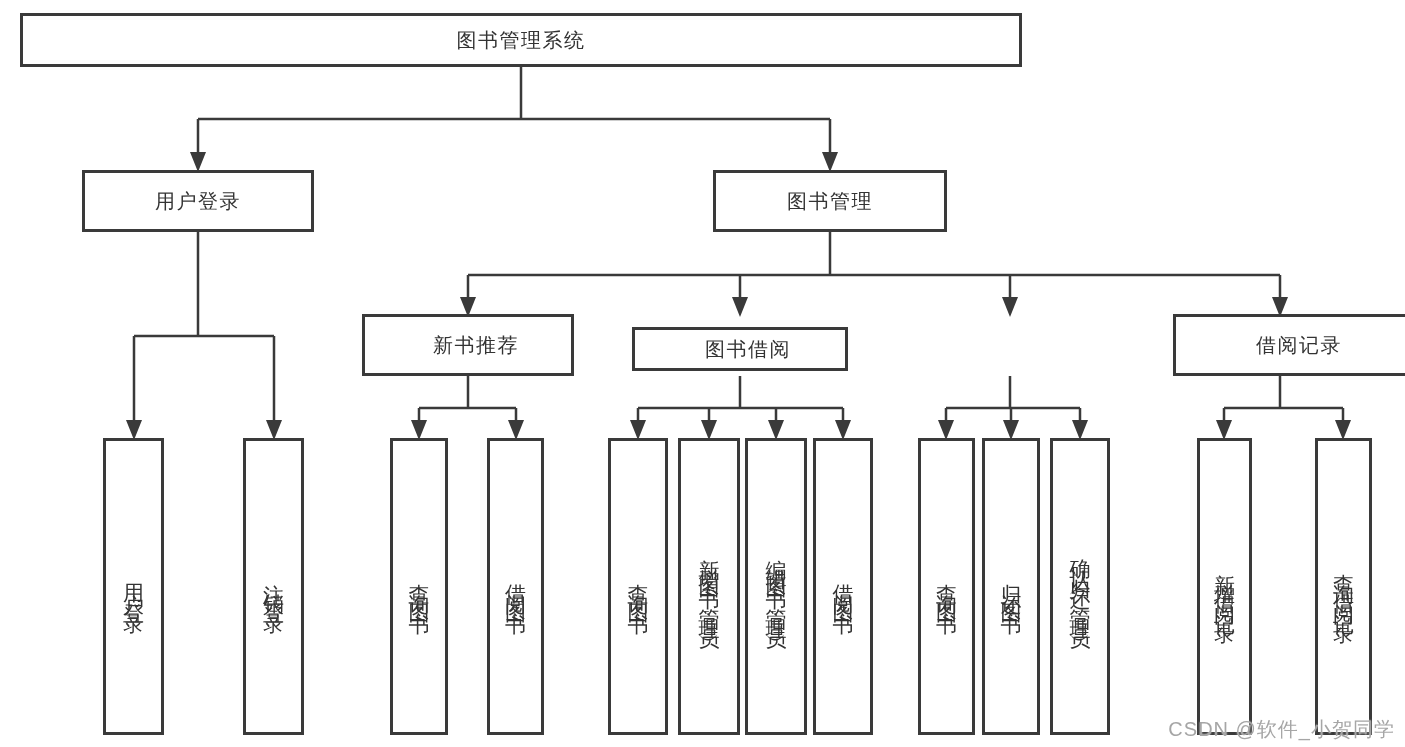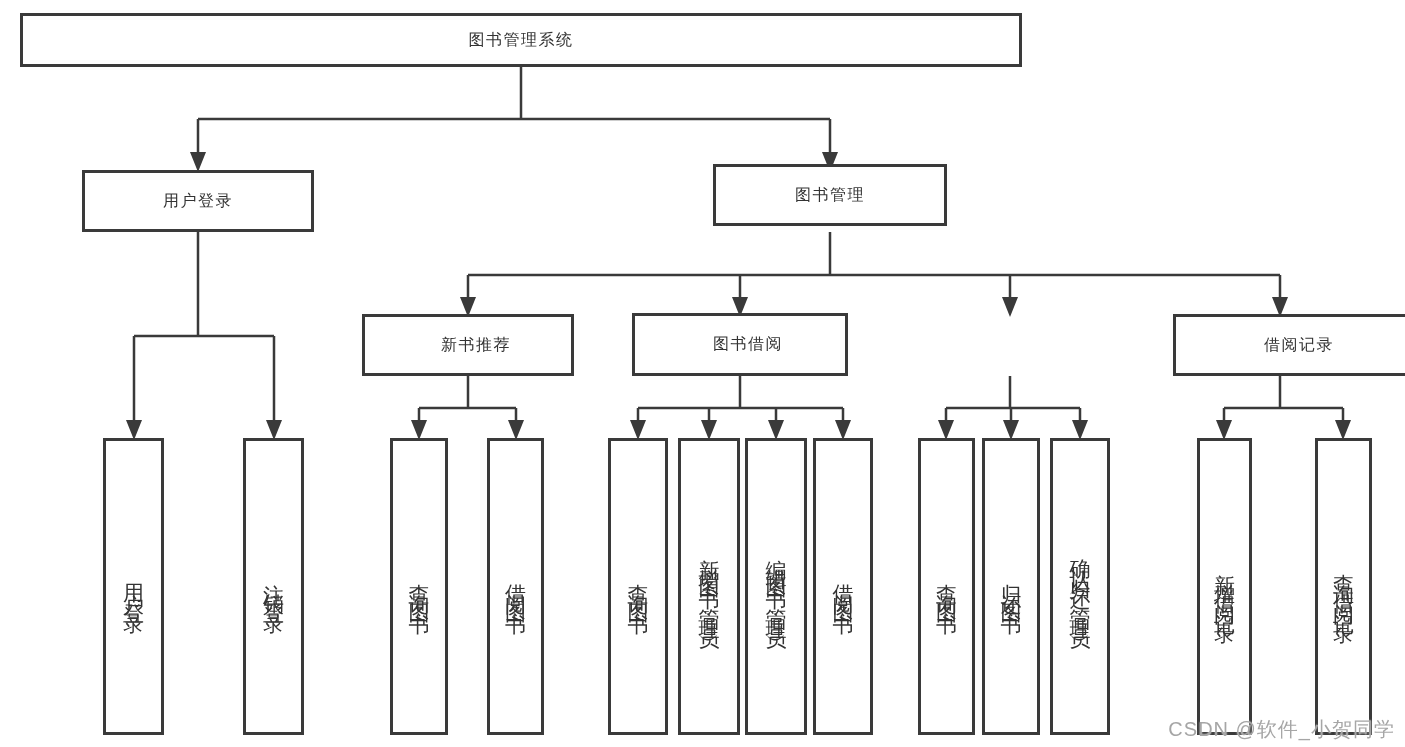--- a/index.html
+++ b/index.html
@@ -7,24 +7,24 @@
     position:relative; width:1405px; height:747px; background:#ffffff;
     font-family:"Liberation Sans", sans-serif; overflow:hidden;
   }
   svg.connectors { position:absolute; left:0; top:0; z-index:0; }
   .box {
     position:absolute; box-sizing:border-box;
     border:3px solid #3a3a3a; background:#ffffff;
     display:flex; align-items:center; justify-content:center;
     color:#333333; z-index:1;
   }
-  .h-box { font-size:16px; letter-spacing:1.5px; }
+  .h-box { font-size:20px; letter-spacing:1.5px; }
   .root-box  { left:20px;  top:13px;  width:1002px; height:54px; }
   .lvl2-a    { left:82px;  top:170px; width:232px;  height:62px; }
-  .lvl2-b    { left:713px; top:164px; width:234px;  height:62px; }
+  .lvl2-b    { left:713px; top:170px; width:234px;  height:62px; }
   .lvl3      { top:314px;  height:62px;padding-left:16px; }
   .leaf      { top:438px;  height:297px; }
   .vtext {
     writing-mode:vertical-rl; text-orientation:mixed;
     font-size:21px; letter-spacing:10px; color:#333333;
   }
   .watermark {
     position:absolute; right:10px; bottom:4px; z-index:2;
     font-size:20px; color:#a6a6a6; letter-spacing:1px;
     text-shadow:0 0 2px rgba(255,255,255,.9);
@@ -76,21 +76,21 @@
   <div class="box h-box lvl2-a">
     <span>用户登录</span>
   </div>
   <div class="box h-box lvl2-b">
     <span>图书管理</span>
   </div>
 
   <div class="box h-box lvl3" style="left:362px;width:212px">
     <span>新书推荐</span>
   </div>
-  <div class="box h-box lvl3" style="left:632px;width:216px;top:313px;height:63px">
+  <div class="box h-box lvl3" style="left:632px;width:216px;top:327px;height:44px">
     <span>图书借阅</span>
   </div>
   <div class="box h-box lvl3" style="left:1173px;width:236px">
     <span>借阅记录</span>
   </div>
 
   <div class="box leaf" style="left:103px;width:61px">
     <span class="vtext">用户登录</span>
   </div>
   <div class="box leaf" style="left:243px;width:61px">

